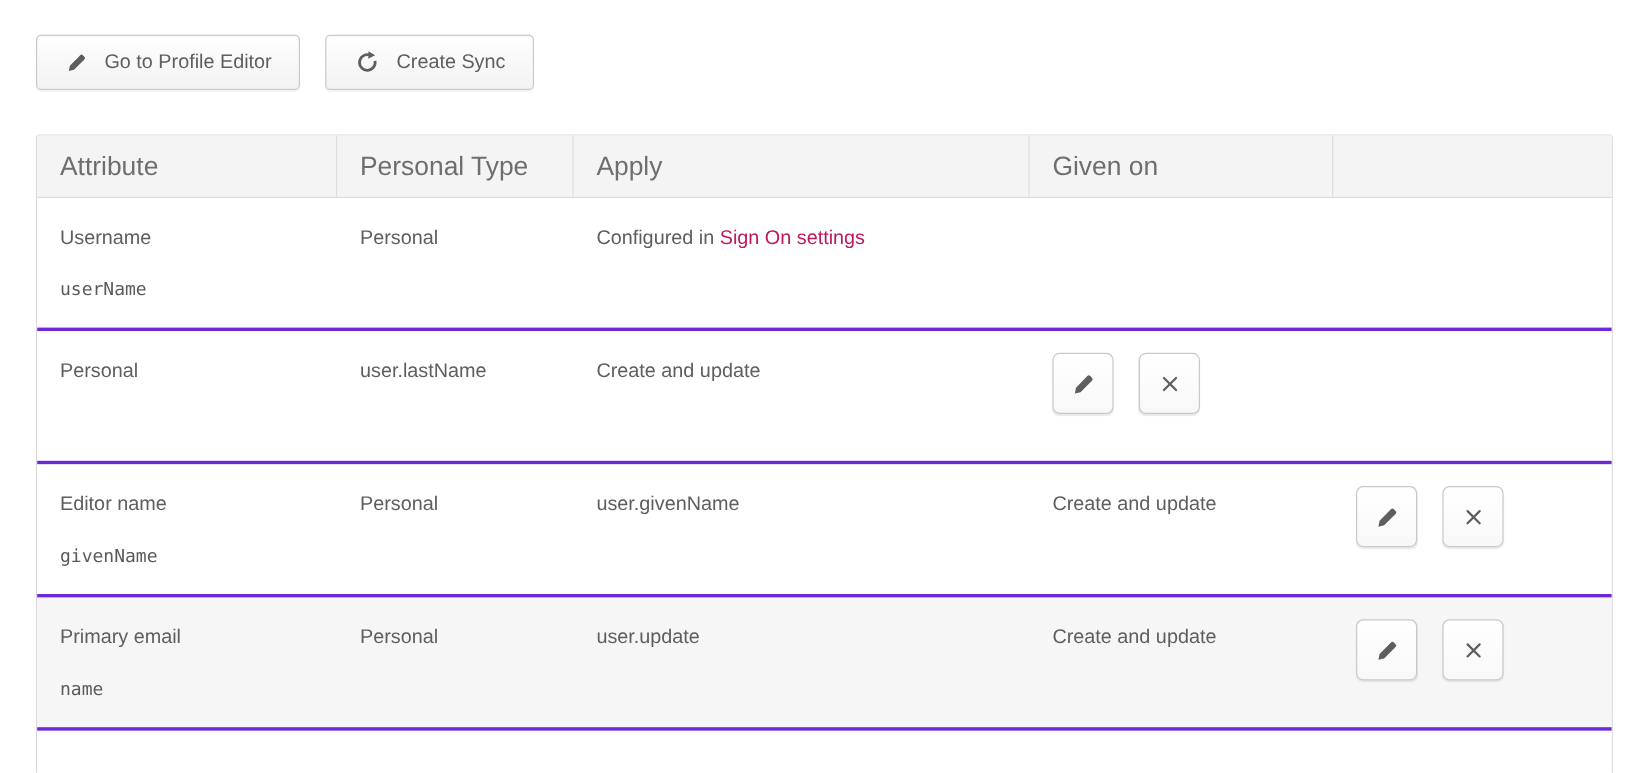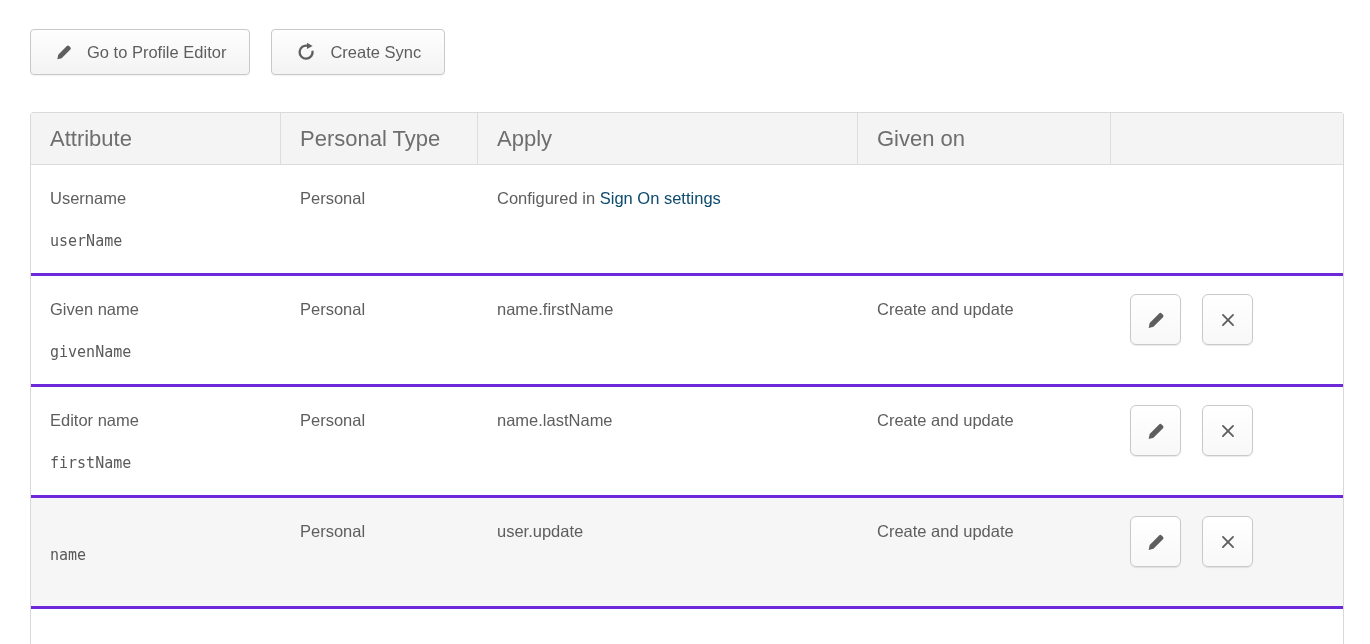--- a/index.html
+++ b/index.html
@@ -58,21 +58,21 @@
   }
   .row.highlighted { background: #f6f6f6; }
   .cell { padding: 24px 10px 0 19px; }
   .attr-label { display: block; }
   .attr-name {
     display: block;
     margin-top: 24px;
     font-family: "DejaVu Sans Mono", monospace;
     font-size: 15px; color: #5a5a5a;
   }
-  .value-link { color: #0c4a6e; text-decoration: none; cursor: pointer; }
+  .value-link { color: #be185d; text-decoration: none; cursor: pointer; }
 
   .actions-cell { padding: 18px 0 0 19px; display: flex; gap: 21px; }
   .icon-btn {
     width: 51px; height: 51px;
     display: flex; align-items: center; justify-content: center;
     background: linear-gradient(#ffffff, #f8f8f8);
     border: 1px solid #c9c9c9; border-radius: 6px;
     box-shadow: 0 1px 1px rgba(0,0,0,0.09);
     cursor: pointer;
   }
@@ -135,27 +135,23 @@
       <button class="icon-btn">
         <span style="display:flex;">
           <svg width="22" height="22" viewBox="0 0 24 24">
             <path d="M6.5 6.5 L17.5 17.5 M17.5 6.5 L6.5 17.5" stroke="#5e5e5e" stroke-width="2" stroke-linecap="round" fill="none"></path>
           </svg>
         </span>
       </button>
     </div>
   </div>
         <div class="row grid-row">
-    <div class="cell">
-      <span class="attr-label">Given name</span>
-      <span class="attr-name">givenName</span>
-    </div>
-    <div class="cell">Personal</div>
-    <div class="cell">
-      <span>name.firstName</span>
+    <div class="cell">Personal</div>
+    <div class="cell">
+      <span>user.lastName</span>
     </div>
     <div class="cell">Create and update</div>
     <div class="actions-cell">
       <button class="icon-btn">
         <span style="display:flex;">
           <svg width="22" height="22" viewBox="0 0 24 24">
             <path d="M15.4 4.8a1.9 1.9 0 0 1 2.7 0l1.5 1.5a1.9 1.9 0 0 1 0 2.7L9.2 19.4 4 20.6l1.1-5.3z" fill="#5e5e5e"></path>
           </svg>
         </span>
       </button>
@@ -164,25 +160,25 @@
           <svg width="22" height="22" viewBox="0 0 24 24">
             <path d="M6.5 6.5 L17.5 17.5 M17.5 6.5 L6.5 17.5" stroke="#5e5e5e" stroke-width="2" stroke-linecap="round" fill="none"></path>
           </svg>
         </span>
       </button>
     </div>
   </div>
         <div class="row grid-row">
     <div class="cell">
       <span class="attr-label">Editor name</span>
-      <span class="attr-name">firstName</span>
-    </div>
-    <div class="cell">Personal</div>
-    <div class="cell">
-      <span>name.lastName</span>
+      <span class="attr-name">givenName</span>
+    </div>
+    <div class="cell">Personal</div>
+    <div class="cell">
+      <span>user.givenName</span>
     </div>
     <div class="cell">Create and update</div>
     <div class="actions-cell">
       <button class="icon-btn">
         <span style="display:flex;">
           <svg width="22" height="22" viewBox="0 0 24 24">
             <path d="M15.4 4.8a1.9 1.9 0 0 1 2.7 0l1.5 1.5a1.9 1.9 0 0 1 0 2.7L9.2 19.4 4 20.6l1.1-5.3z" fill="#5e5e5e"></path>
           </svg>
         </span>
       </button>
@@ -190,20 +186,21 @@
         <span style="display:flex;">
           <svg width="22" height="22" viewBox="0 0 24 24">
             <path d="M6.5 6.5 L17.5 17.5 M17.5 6.5 L6.5 17.5" stroke="#5e5e5e" stroke-width="2" stroke-linecap="round" fill="none"></path>
           </svg>
         </span>
       </button>
     </div>
   </div>
         <div class="row grid-row highlighted">
     <div class="cell">
+      <span class="attr-label">Primary email</span>
       <span class="attr-name">name</span>
     </div>
     <div class="cell">Personal</div>
     <div class="cell">
       <span>user.update</span>
     </div>
     <div class="cell">Create and update</div>
     <div class="actions-cell">
       <button class="icon-btn">
         <span style="display:flex;">

